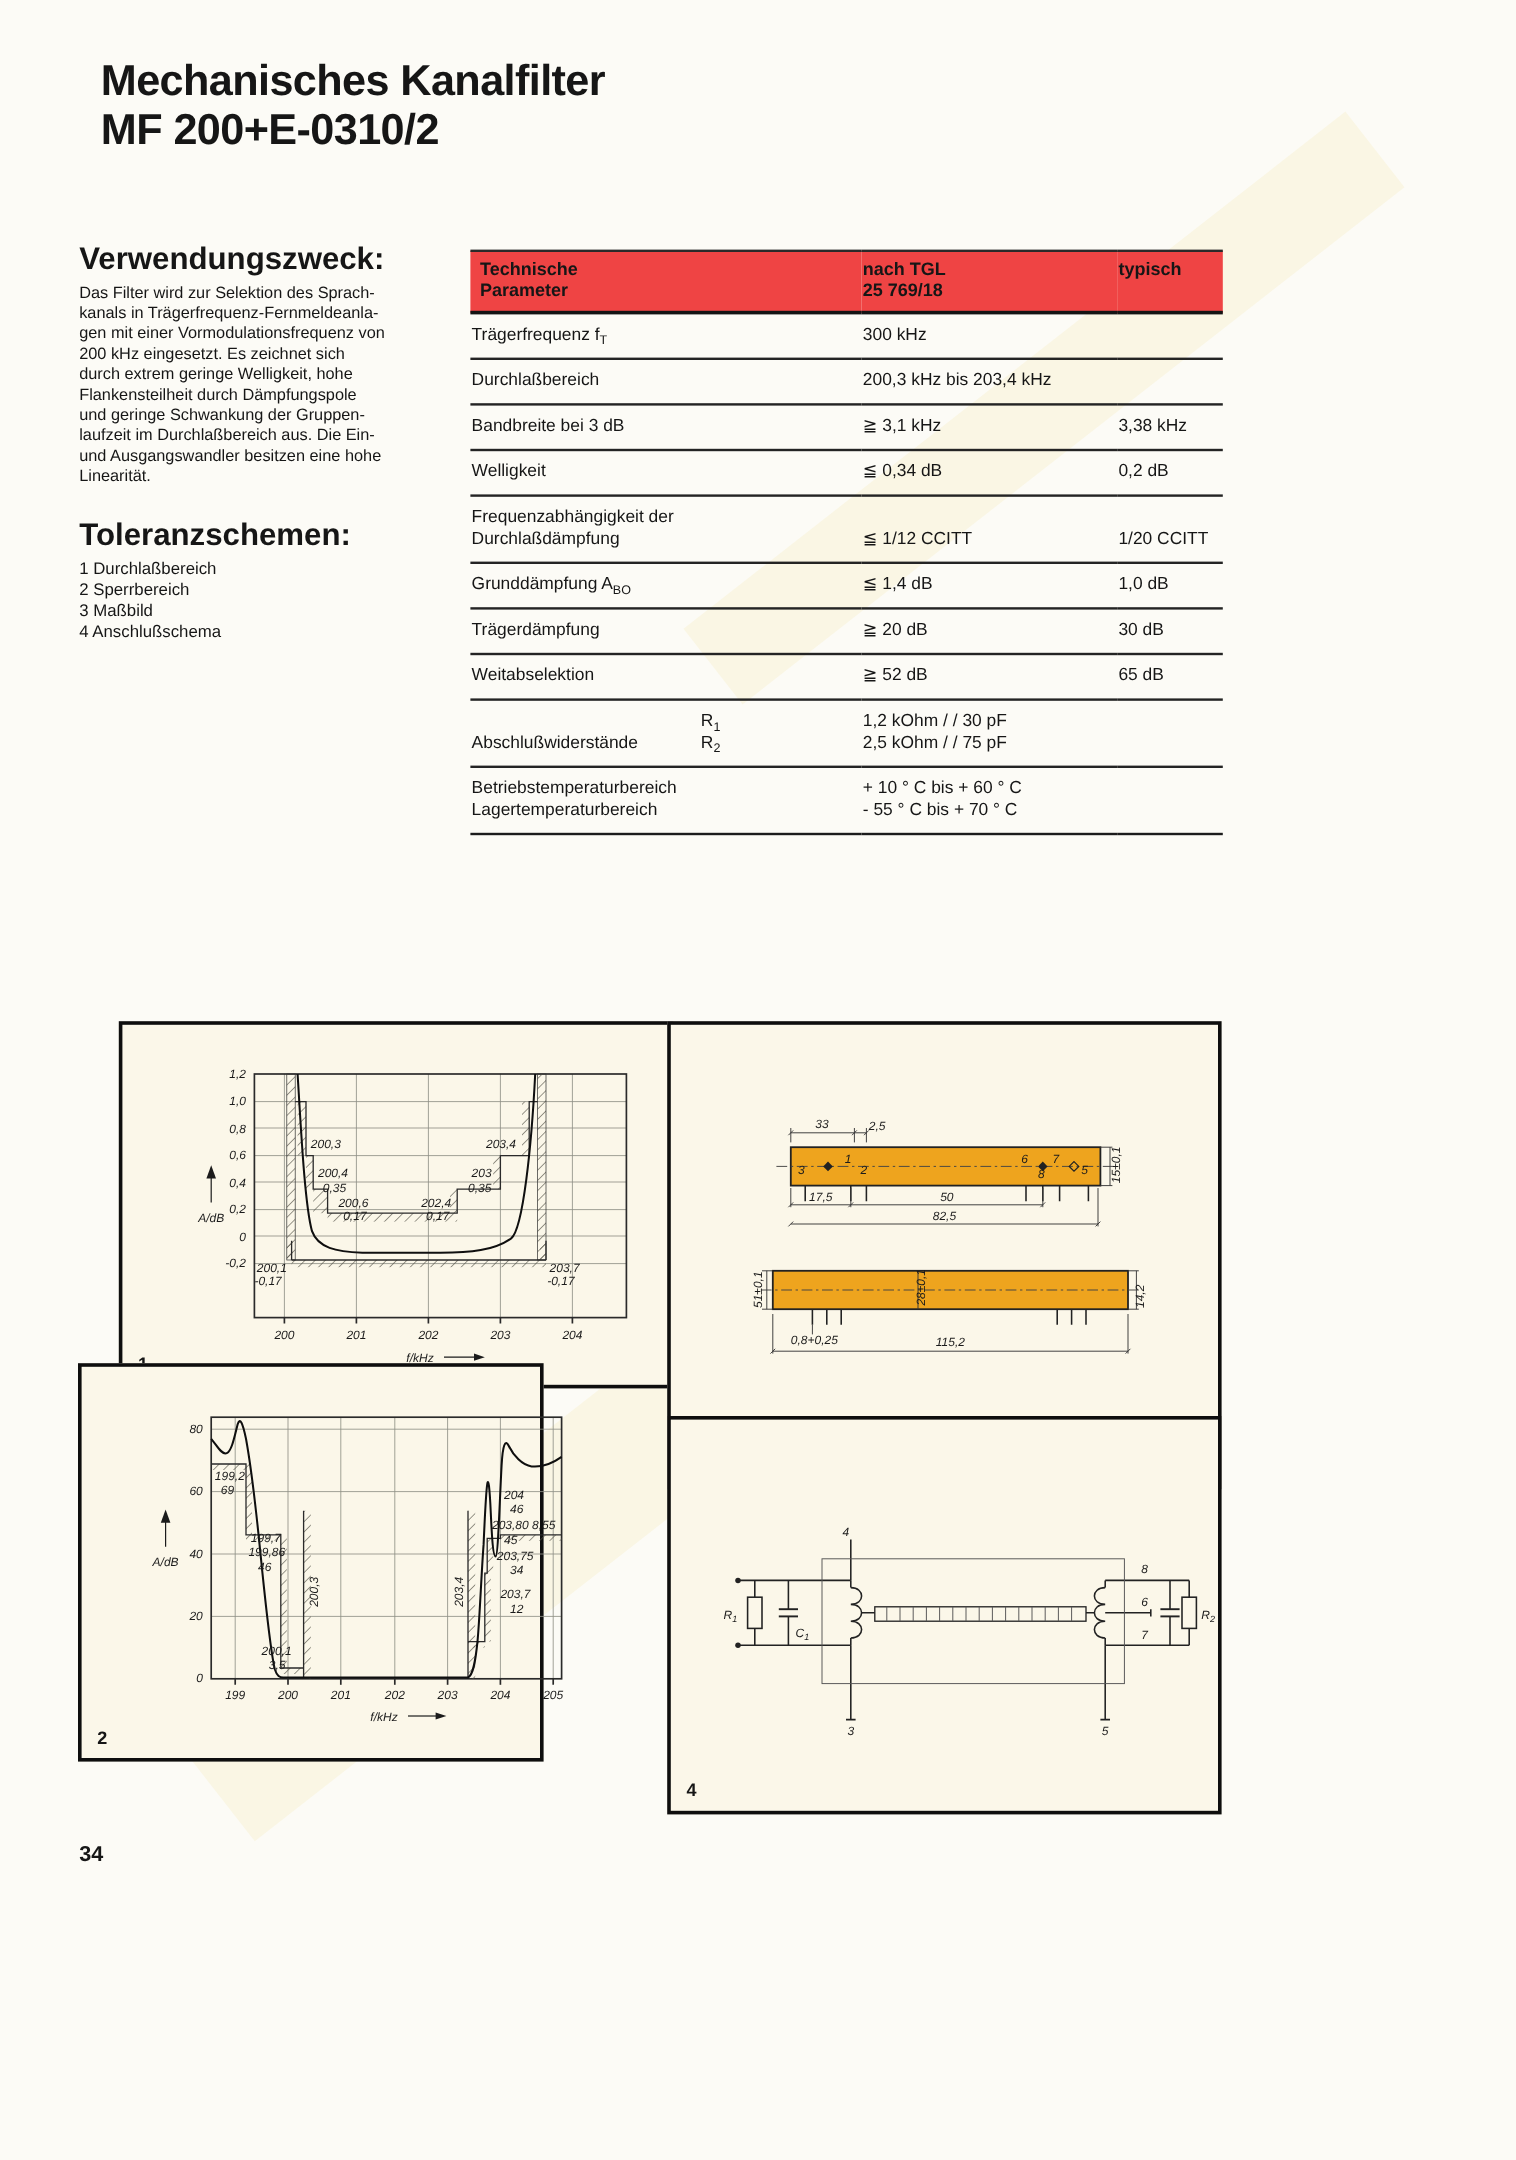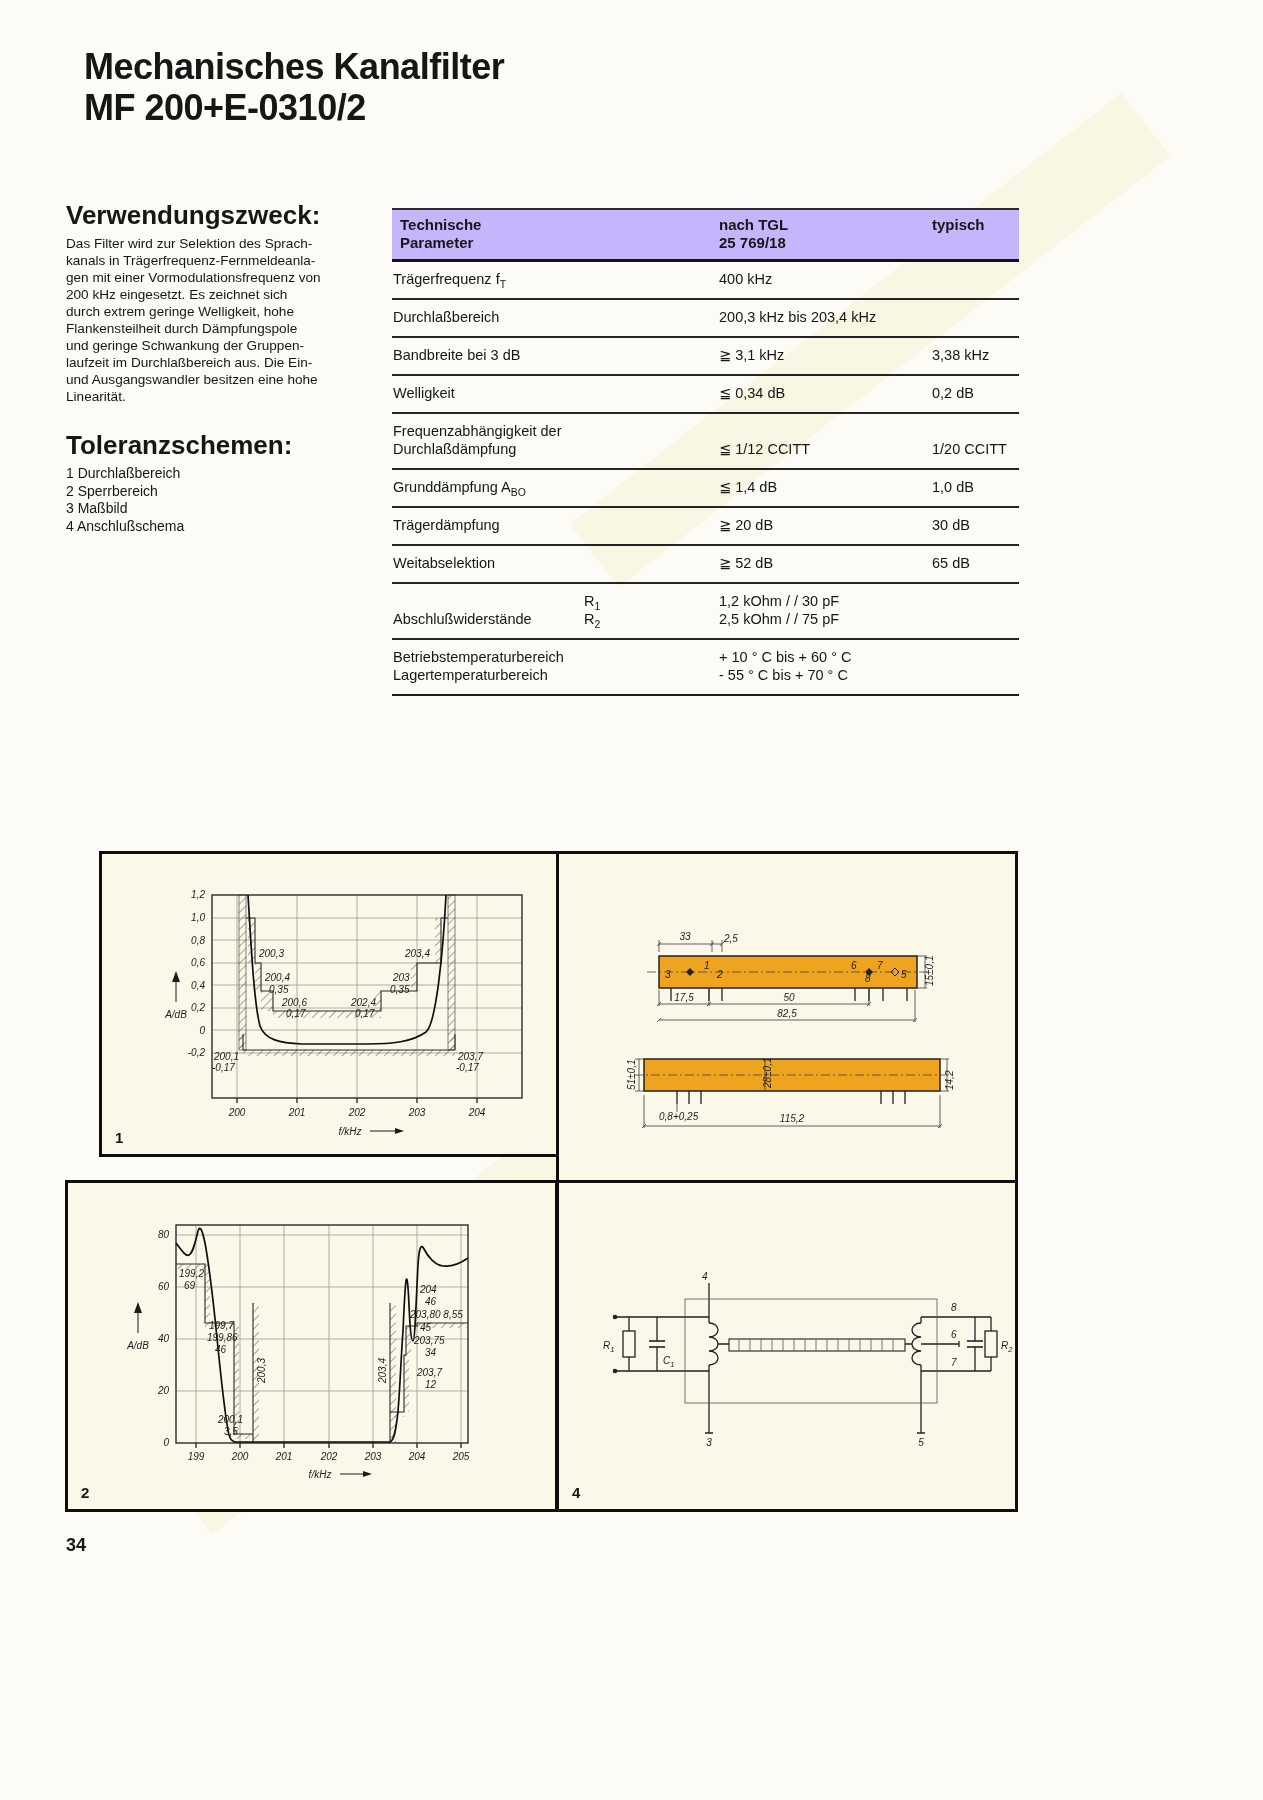--- a/index.html
+++ b/index.html
@@ -5,21 +5,21 @@
   html,body{margin:0;padding:0;}
   body{position:relative;width:1263px;height:1800px;background:#fcfbf6;
        font-family:"Liberation Sans","DejaVu Sans",sans-serif;color:#161616;overflow:hidden;}
   .streak{position:absolute;background:rgba(246,232,160,.20);pointer-events:none;transform:rotate(-38deg);}
   .title{position:absolute;left:68px;top:30px;font-size:36px;font-weight:bold;line-height:41px;margin:16px;letter-spacing:-.5px;}
   .sect{position:absolute;left:66px;width:302px;}
   .sect h2{font-size:26px;font-weight:bold;margin:0 0 4px 0;}
   .sect p{font-size:13.6px;line-height:17px;margin:0;}
   .scheme-item{font-size:14px;line-height:17.5px;}
   table.param{position:absolute;left:392px;top:208px;width:627px;border-collapse:collapse;table-layout:fixed;}
-  table.param th{background:#c4b5fd;text-align:left;vertical-align:top;font-size:15px;font-weight:bold;
+  table.param th{background:#ef4444;text-align:left;vertical-align:top;font-size:15px;font-weight:bold;
       padding:6px 4px 7px 1px;border-top:2px solid #2a2a2a;border-bottom:3px solid #141414;line-height:18px;}
   table.param th.c1{padding-left:8px;}
   table.param td{font-size:14.5px;vertical-align:bottom;padding:8px 4px 10px 1px;line-height:18px;}
   table.param tbody tr td{border-top:2px solid #242424;}
   table.param tbody tr:first-child td{border-top:none;}
   table.param{border-bottom:2.5px solid #1c1c1c;}
   td.c1{padding-left:2px;position:relative;}
   .lbl2{position:absolute;left:192px;bottom:10px;}
   sub{font-size:72%;line-height:0;}
   .figbox{position:absolute;background:#fbf7e9;border:3px solid #0e0e0e;box-sizing:border-box;}
@@ -71,21 +71,21 @@
   <thead>
     <tr>
       <th class="c1">Technische<br>Parameter</th>
       <th class="c2">nach TGL<br>25 769/18</th>
       <th class="c3">typisch</th>
     </tr>
   </thead>
   <tbody>
       <tr>
         <td class="c1">Trägerfrequenz f<sub>T</sub></td>
-        <td class="c2">400 kHz</td>
+        <td class="c2">300 kHz</td>
         <td class="c3"></td>
       </tr>
       <tr>
         <td class="c1">Durchlaßbereich</td>
         <td class="c2">200,3 kHz bis 203,4 kHz</td>
         <td class="c3"></td>
       </tr>
       <tr>
         <td class="c1">Bandbreite bei 3 dB</td>
         <td class="c2">≧ 3,1 kHz</td>
@@ -273,21 +273,21 @@
         <text x="158" y="124" class="ft"><tspan>2</tspan></text>
         <text x="292" y="115" class="ft"><tspan>6</tspan></text>
         <text x="306" y="128" class="ft"><tspan>8</tspan></text>
         <text x="318" y="115" class="ft"><tspan>7</tspan></text>
         <text x="342" y="124" class="ft"><tspan>5</tspan></text>
       </g>
   </svg>
   <div class="fignum">3</div>
 </div>
 
-<div class="figbox" style="left:65px;top:1180px;width:493px;height:332px;">
+<div class="figbox" style="left:65px;top:1136px;width:388px;height:332px;">
   <svg viewBox="0 0 456 326" width="456" height="326">
     <defs>
       <pattern id="h2" width="6" height="6" patternUnits="userSpaceOnUse" patternTransform="rotate(45)">
         <line x1="0" y1="0" x2="0" y2="6" stroke="#55544a" stroke-width="1"></line>
       </pattern>
     </defs>
     <g class="grid">
       <line x1="128" y1="42" x2="128" y2="260"></line>
         <line x1="172" y1="42" x2="172" y2="260"></line>
       <line x1="216" y1="42" x2="216" y2="260"></line>

